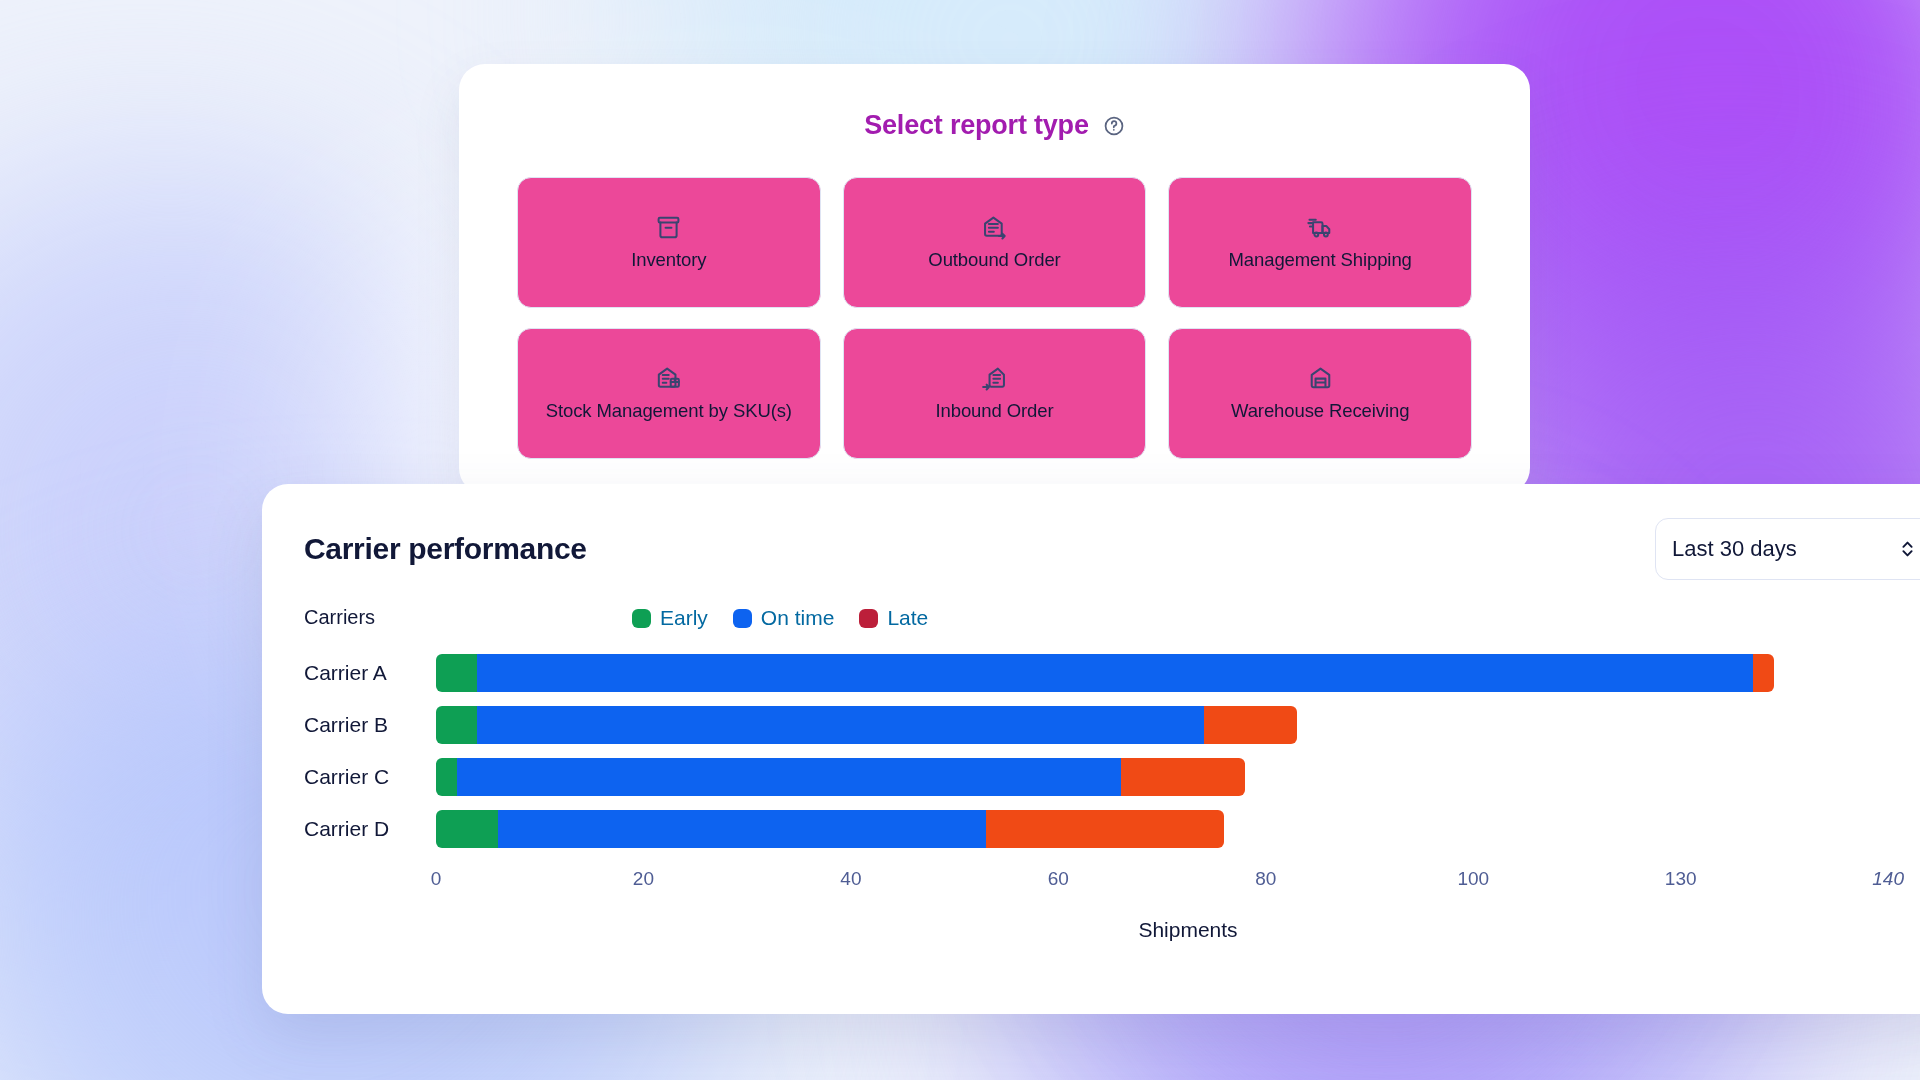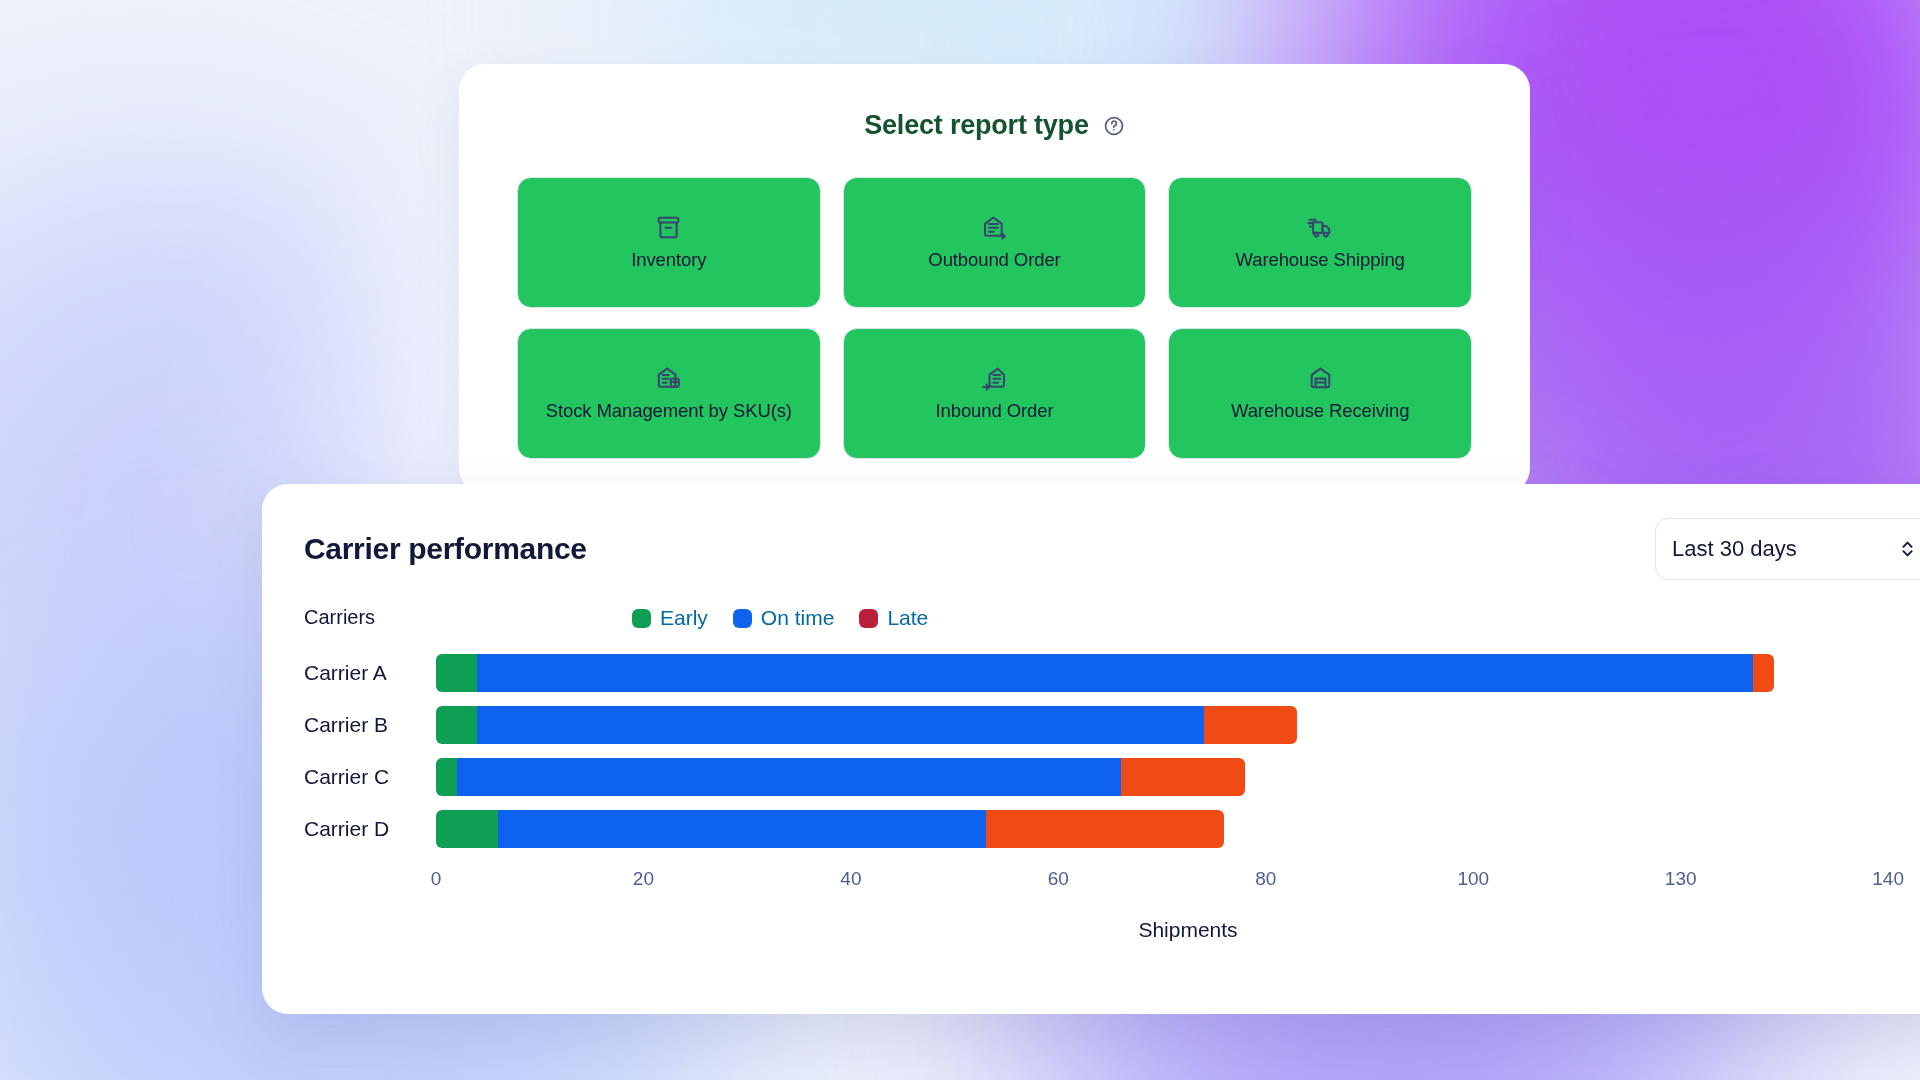--- a/index.html
+++ b/index.html
@@ -58,34 +58,34 @@
     background: #ffffff;
     border-radius: 26px;
     box-shadow: 0 18px 48px rgba(80,90,140,0.10);
     padding: 46px 58px 0 58px;
   }
   .report-title-row {
     display: flex; align-items: center; justify-content: center;
     gap: 14px; margin-bottom: 36px;
   }
   .report-title {
-    font-size: 27px; font-weight: bold; color: #14532d;
+    font-size: 27px; font-weight: bold; color: #a21caf;
     letter-spacing: -0.2px;
   }
   .help-icon { width: 22px; height: 22px; color: #5a6480; display:block; }
   .grid {
     display: grid;
     grid-template-columns: repeat(3, 1fr);
     gap: 20px 22px;
   }
   .type-card {
     height: 131px;
     border: 1.5px solid #dfe4f3;
     border-radius: 14px;
-    background: #22c55e;
+    background: #ec4899;
     display: flex; flex-direction: column;
     align-items: center; justify-content: center;
     gap: 8px;
     cursor: pointer;
   }
   .type-card .ticon { width: 27px; height: 27px; color: #3a4470; display: block; }
   .type-card .tlabel {
     font-size: 18.5px; color: #111838; letter-spacing: -0.1px;
   }
 
@@ -229,21 +229,21 @@
       <div class="type-card">
         <span>
           <svg class="ticon" viewBox="0 0 24 24" fill="none" stroke="currentColor" stroke-width="1.8" stroke-linecap="round" stroke-linejoin="round">
             <path d="M5.4 7.4h7.2a1.2 1.2 0 0 1 1.2 1.2v8.2H5.4z"></path>
             <path d="M13.8 10.6h3.3l2.7 3v3.2h-6z"></path>
             <circle cx="8.3" cy="18.2" r="1.7"></circle>
             <circle cx="16.8" cy="18.2" r="1.7"></circle>
             <path d="M2.2 5.1h5.6M1.2 8.1h3.1M2.6 11.1h2.2"></path>
           </svg>
         </span>
-        <span class="tlabel">Warehouse Shipping</span>
+        <span class="tlabel">Management Shipping</span>
       </div>
 
       <div class="type-card">
         <span>
           <svg class="ticon" viewBox="0 0 24 24" fill="none" stroke="currentColor" stroke-width="1.8" stroke-linecap="round" stroke-linejoin="round">
             <path d="M3.4 8.6 10.8 3.2l7.4 5.4v9.2a1.5 1.5 0 0 1-1.5 1.5H4.9a1.5 1.5 0 0 1-1.5-1.5z"></path>
             <path d="M6.9 8.9h5.3M6.9 12.3h5.3M6.9 15.7h3.2"></path>
             <rect x="14" y="12.2" width="7.2" height="7.2" rx="1.1"></rect>
             <path d="M14 15.1h7.2M17.6 12.2v2.9"></path>
           </svg>
@@ -343,18 +343,18 @@
       </div>
 
     <div class="axis" id="xaxis">
         <div class="tick" style="left: 0%;">0</div>
         <div class="tick" style="left: 13.7931%;">20</div>
         <div class="tick" style="left: 27.5862%;">40</div>
         <div class="tick" style="left: 41.3793%;">60</div>
         <div class="tick" style="left: 55.1724%;">80</div>
         <div class="tick" style="left: 68.9655%;">100</div>
         <div class="tick" style="left: 82.7586%;">130</div>
-        <div class="tick" style="left: 96.5517%;">140</div>
+        <div class="tick" style="left: 96.5517%; font-style: italic;">140</div>
       </div>
     <div class="axis-title">Shipments</div>
   </div>
 
 </div>
 
 </body></html>

